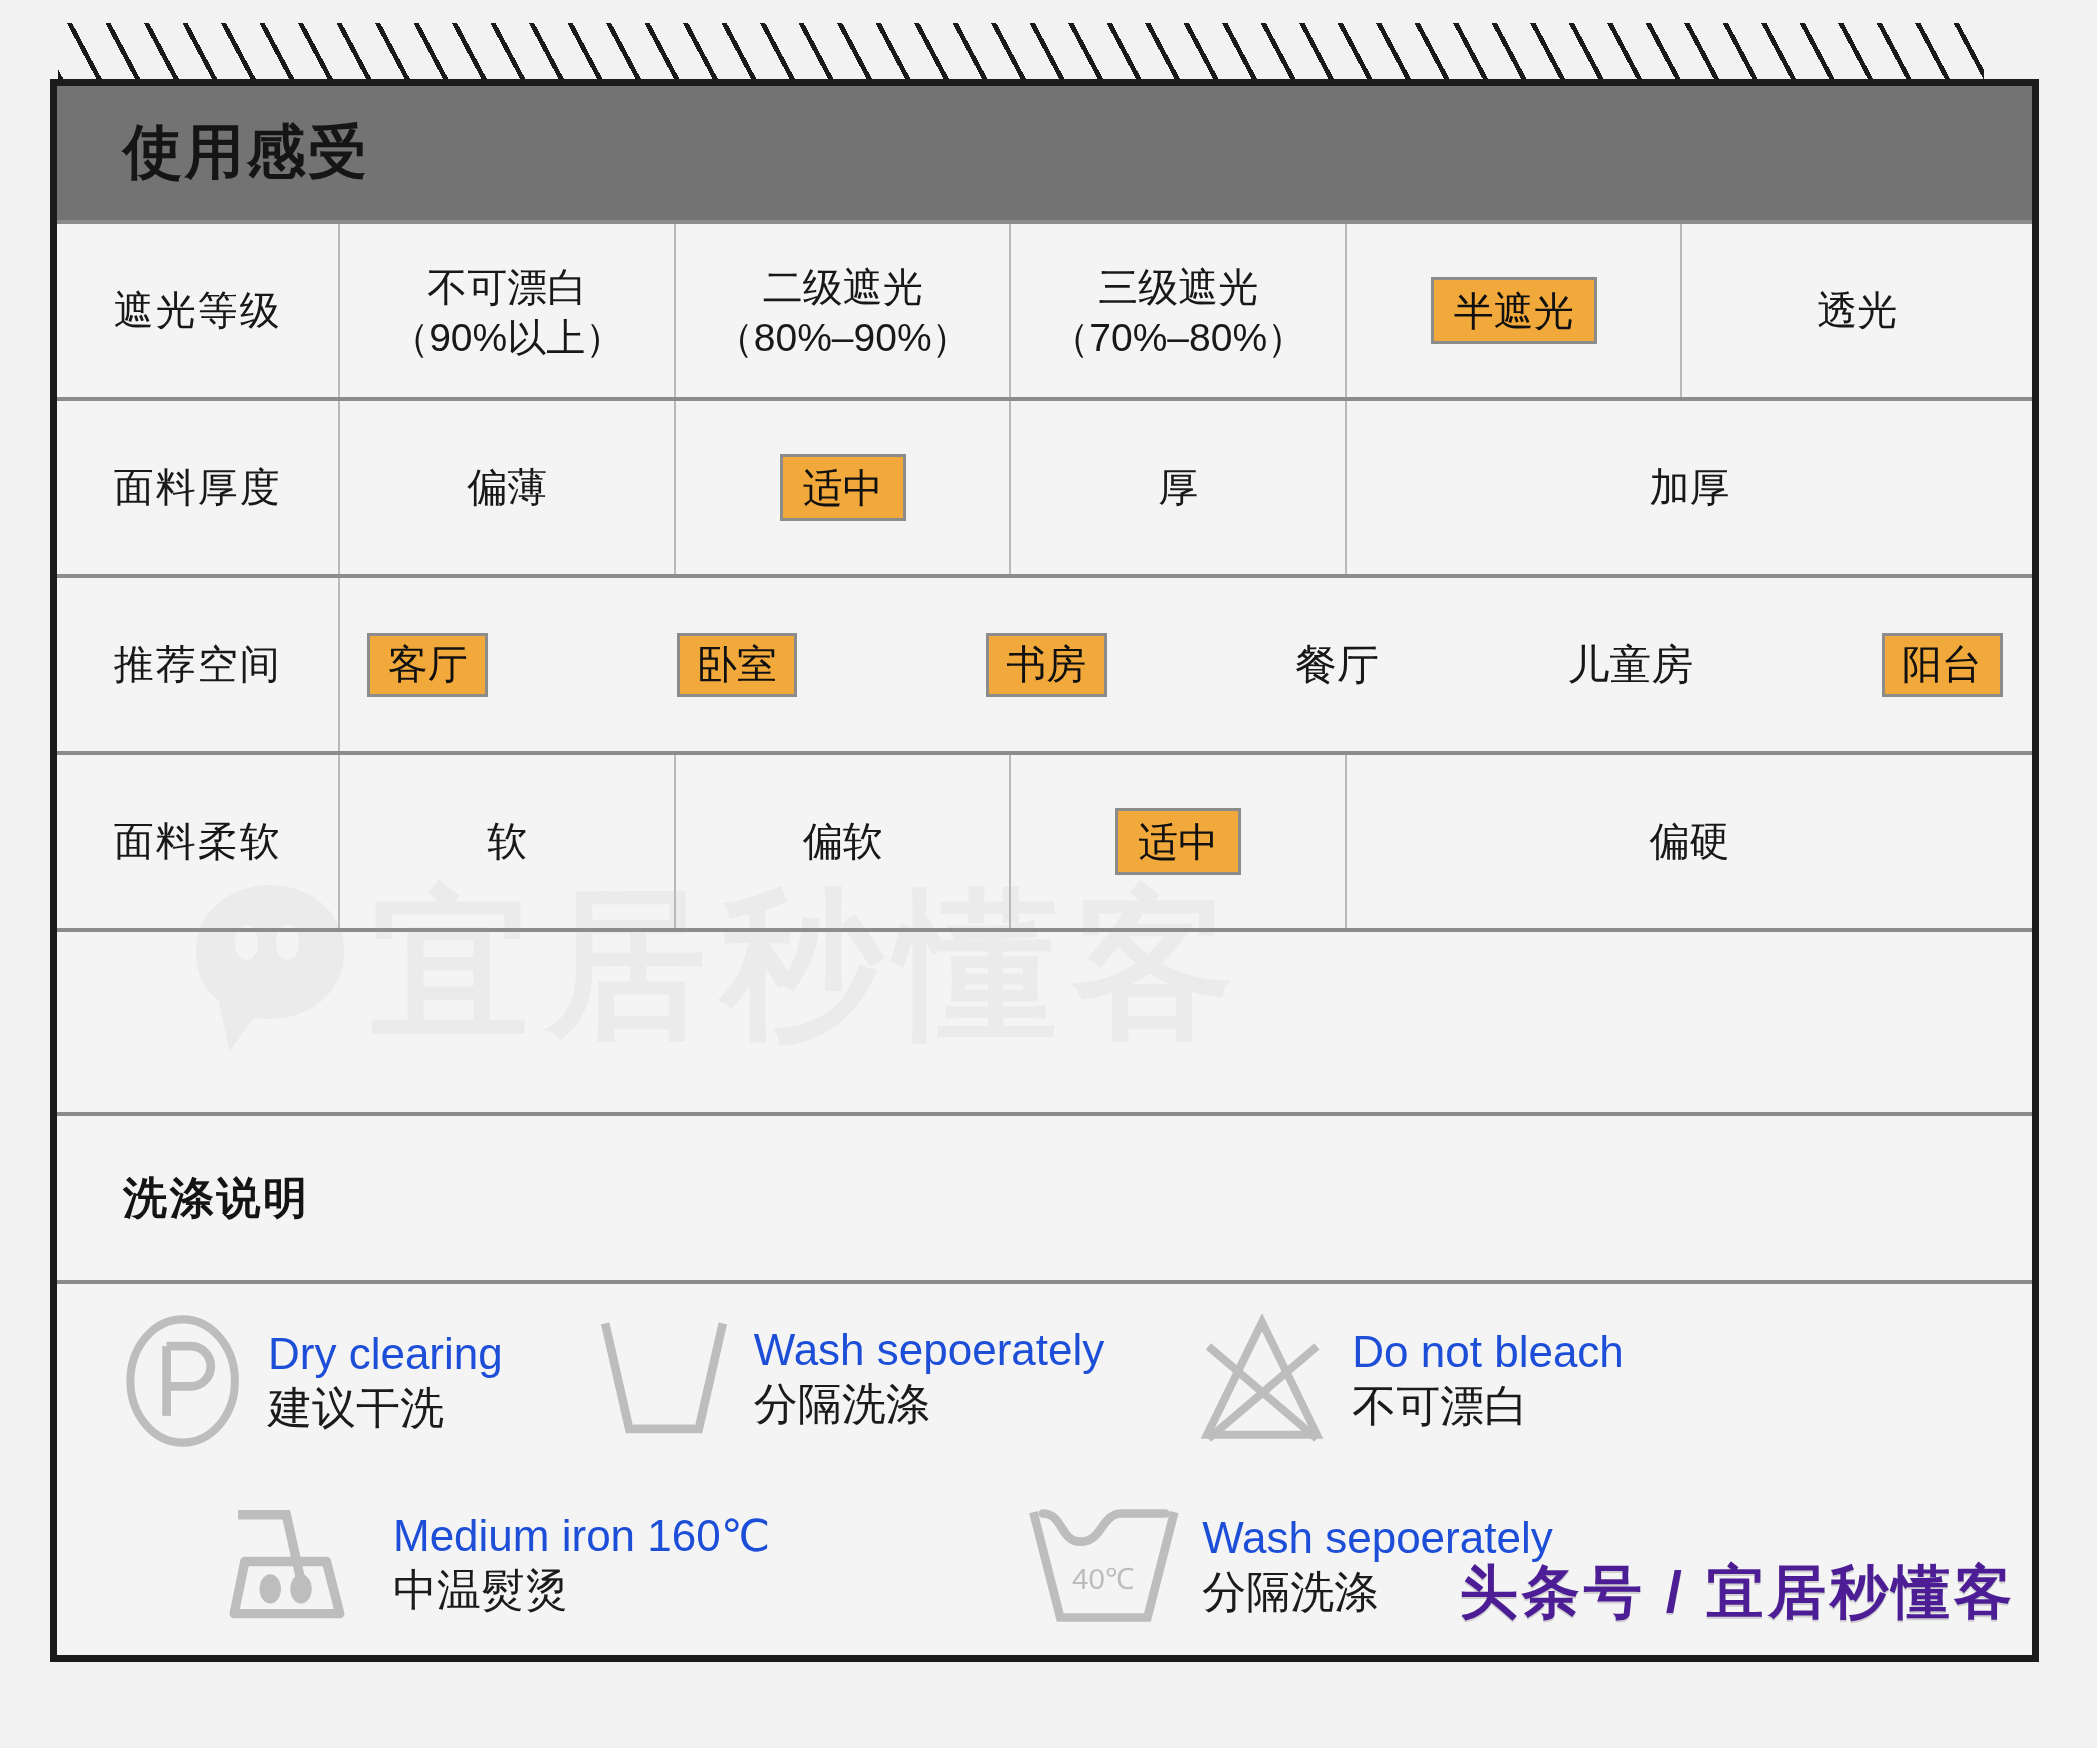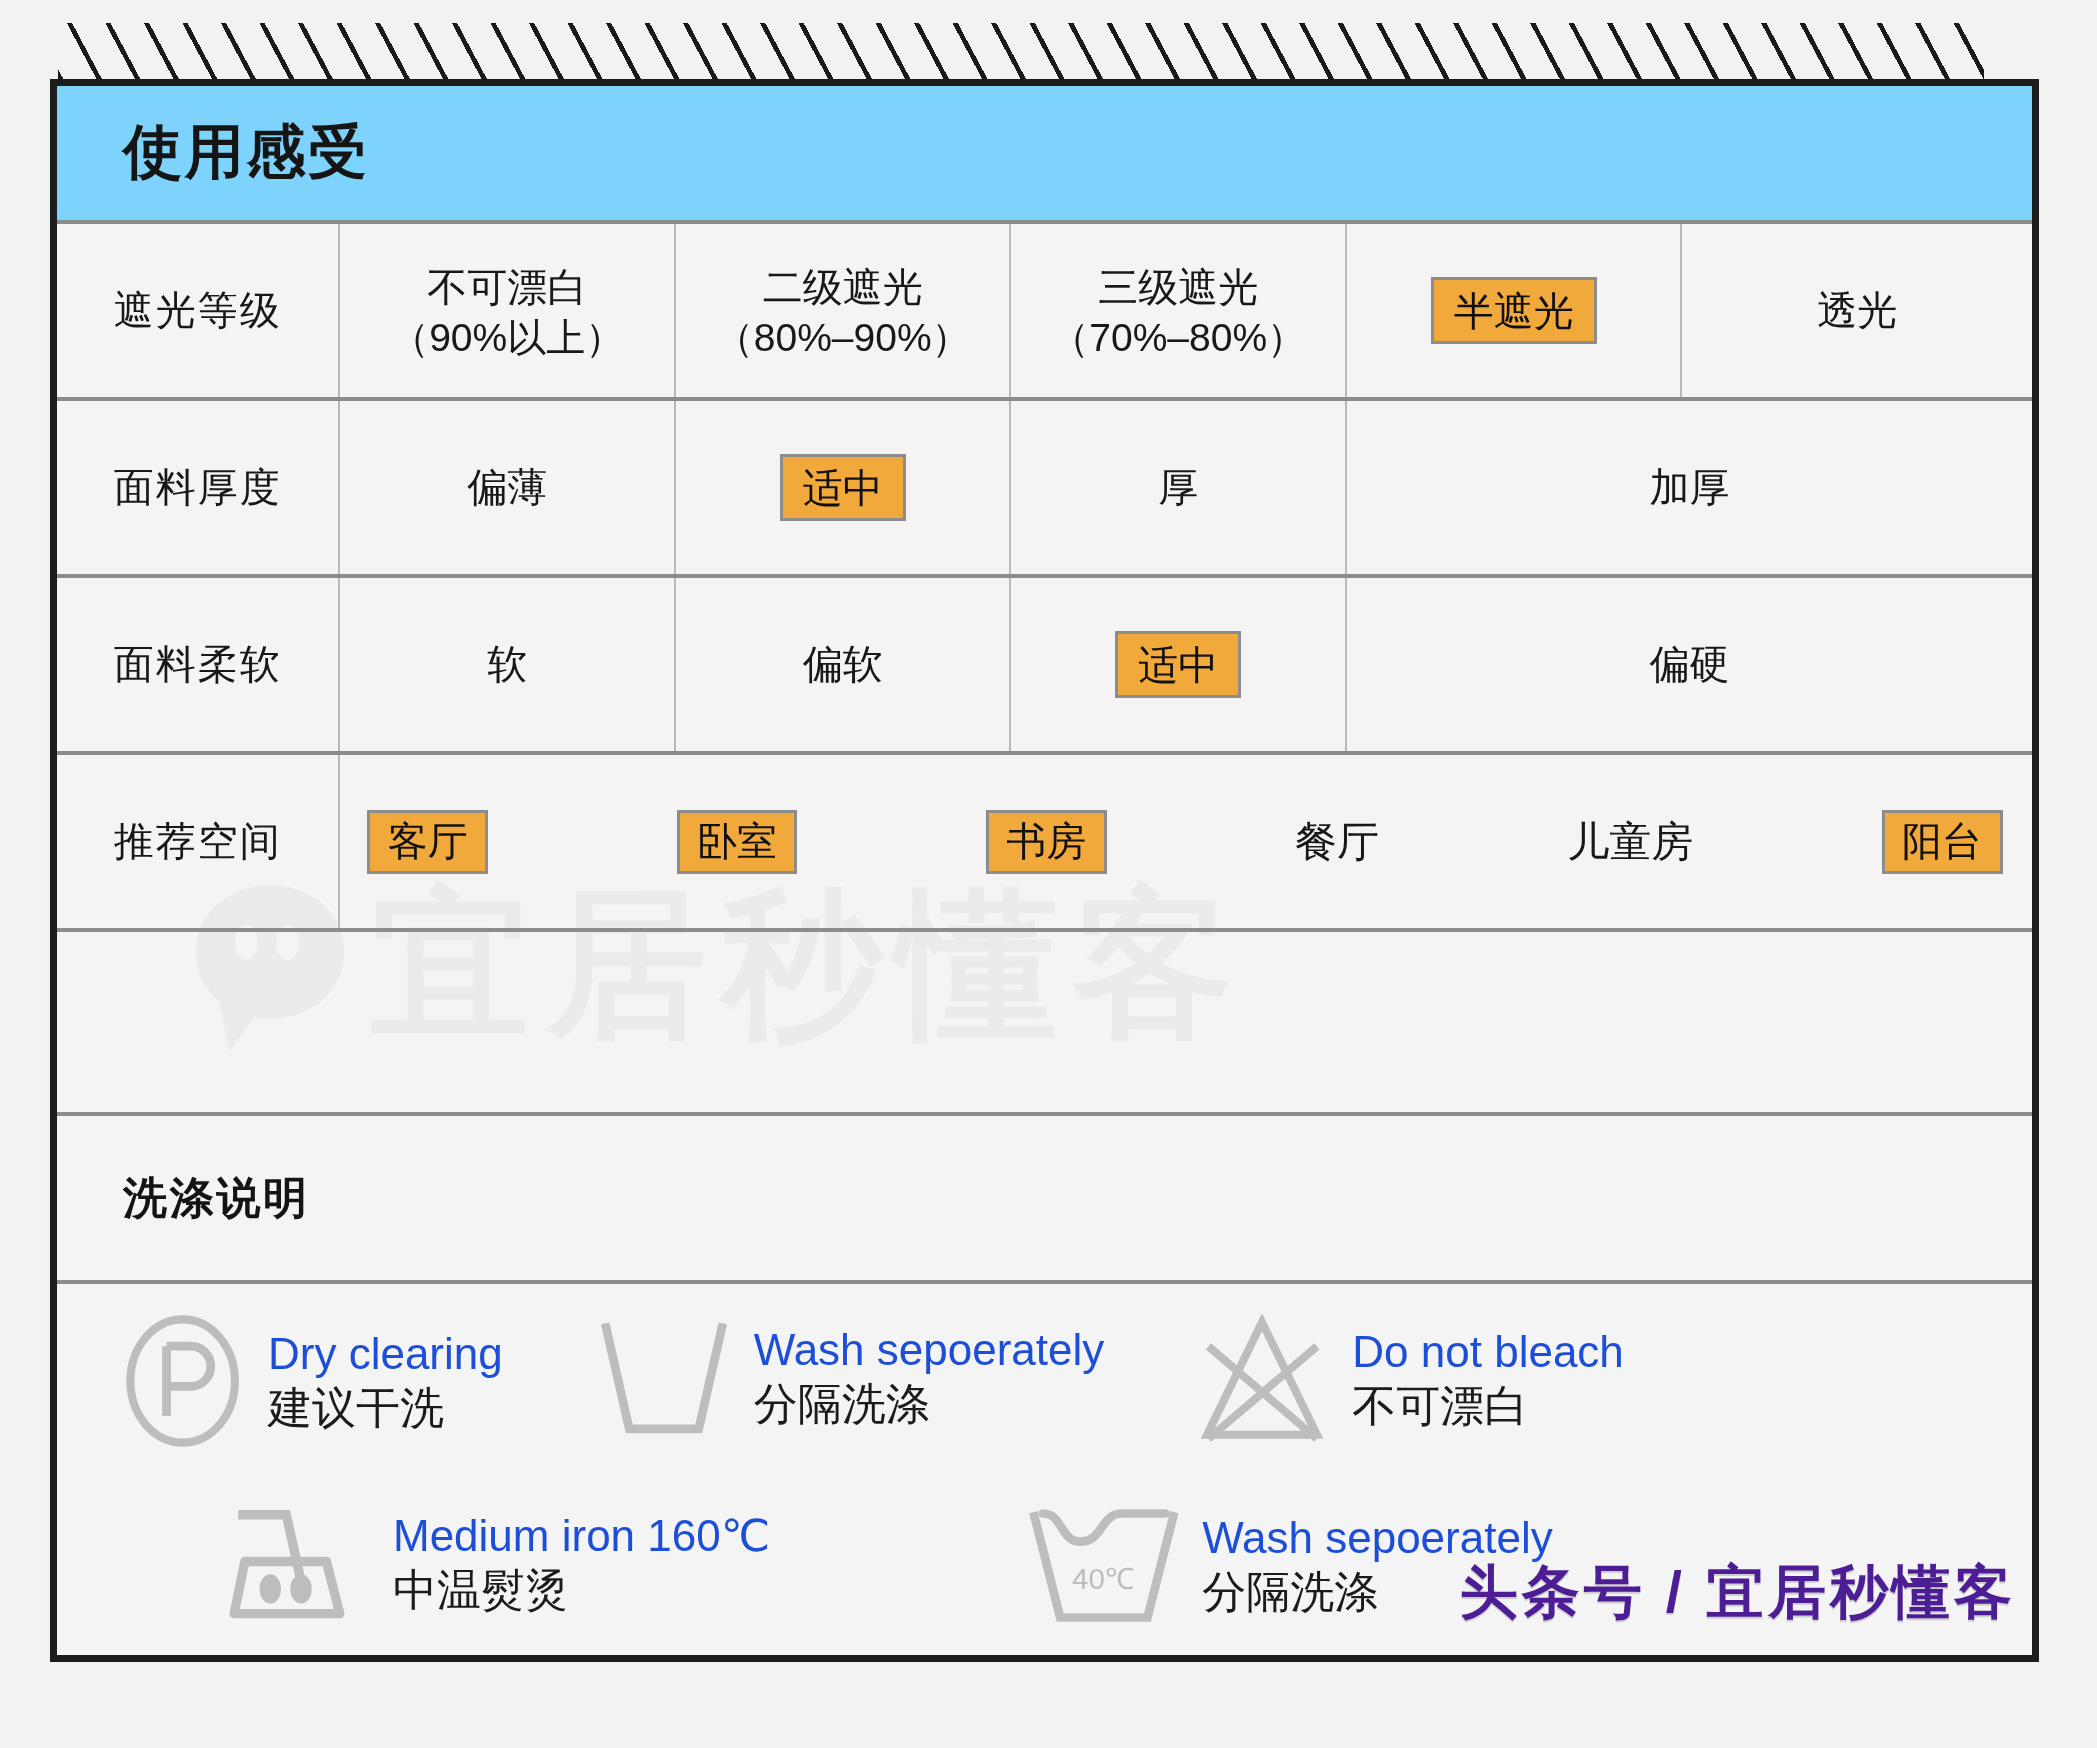--- a/index.html
+++ b/index.html
@@ -51,21 +51,21 @@
   .wm-eye{position:absolute;top:44px;width:23px;height:35px;background:#f4f4f4;border-radius:12px/17.4px;}
   .wm-eye.l{left:44px;} .wm-eye.r{left:85px;}
   .wm-text{
     font-size:161px;font-weight:700;color:#e8e8e8;
     letter-spacing:14.8px;line-height:1;margin-left:17.4px;white-space:nowrap;
   }
 
   
   .section-head{
     position:relative;z-index:2;
-    background:#7dd3fc;height:134px;display:flex;align-items:center;
+    background:#737373;height:134px;display:flex;align-items:center;
     border-bottom:4px solid #8c8c8c;
   }
   .section-head .title{
     font-size:59px;font-weight:700;color:#151515;margin-left:66px;letter-spacing:2.7px;
   }
 
   
   table.spec{
     position:relative;z-index:2;
     width:100%;border-collapse:collapse;table-layout:fixed;background:transparent;
@@ -192,46 +192,46 @@
         </tr>
 
         <tr>
           <td class="rowlabel">面料厚度</td>
           <td>偏薄</td>
           <td>
             <span class="chip">适中</span>
           </td>
           <td>厚</td>
           <td colspan="2">加厚</td>
-        </tr>
-
-        <tr>
-          <td class="rowlabel">面料柔软</td>
-          <td>软</td>
-          <td>偏软</td>
-          <td>
-            <span class="chip">适中</span>
-          </td>
-          <td colspan="2">偏硬</td>
         </tr>
 
         <tr>
           <td class="rowlabel spaces">推荐空间</td>
           <td colspan="5" class="spaces">
             <div class="space-list">
               <span class="chip sm">客厅</span>
               <span class="chip sm">卧室</span>
               <span class="chip sm">书房</span>
               <span class="space-plain">餐厅</span>
               <span class="space-plain">儿童房</span>
               <span class="chip sm">阳台</span>
             </div>
           </td>
         </tr>
 
+        <tr>
+          <td class="rowlabel">面料柔软</td>
+          <td>软</td>
+          <td>偏软</td>
+          <td>
+            <span class="chip">适中</span>
+          </td>
+          <td colspan="2">偏硬</td>
+        </tr>
+
         <tr class="blank">
           <td colspan="6"></td>
         </tr>
       </tbody>
     </table>
 
     <div class="wash-head">
       <div class="title">洗涤说明</div>
     </div>
 

